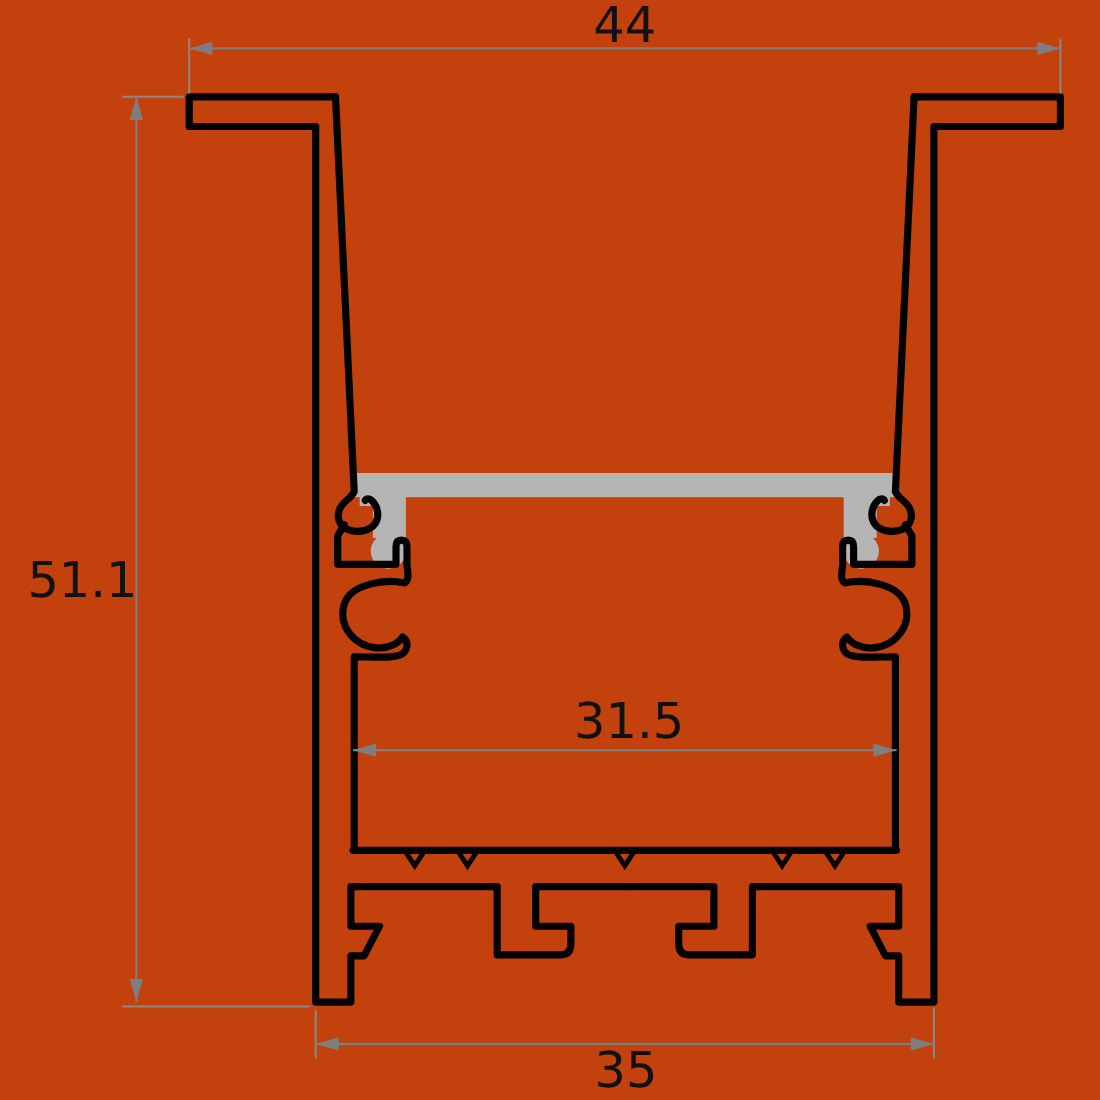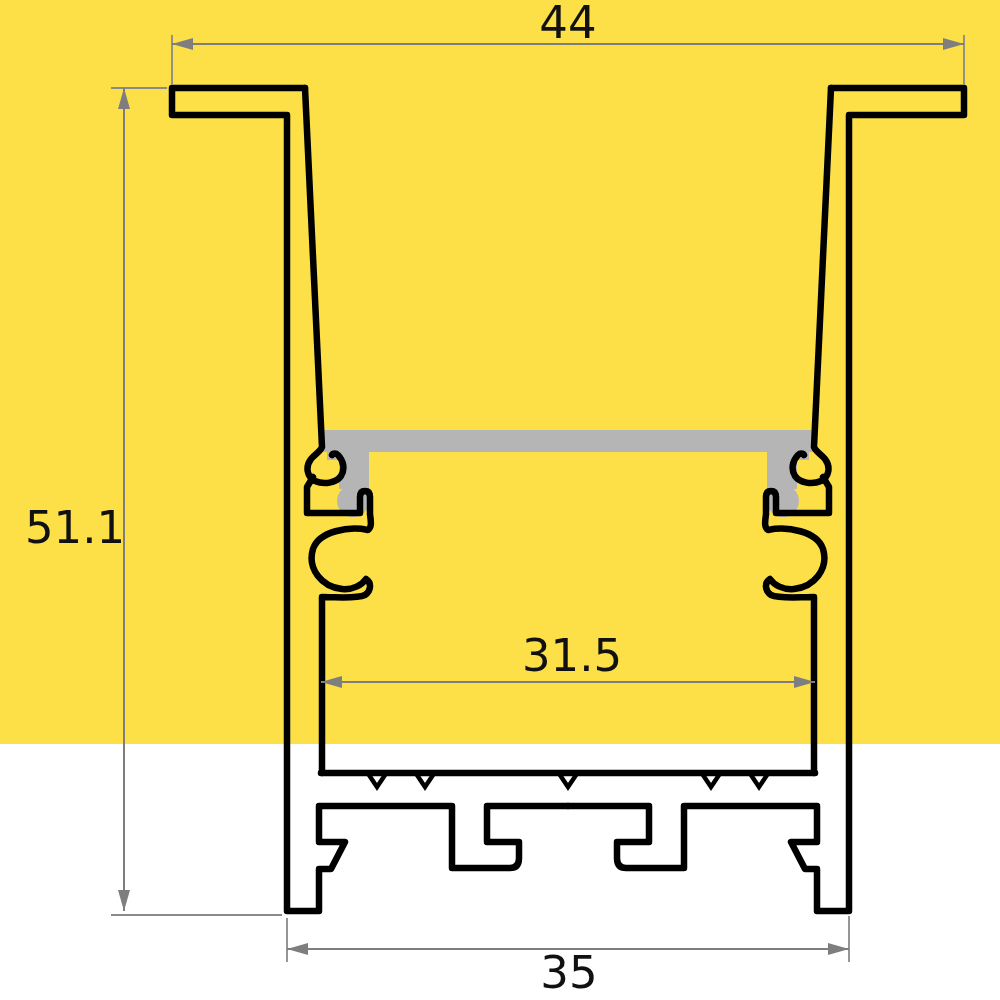--- a/index.html
+++ b/index.html
@@ -6,22 +6,22 @@
     margin: 0;
     padding: 0;
     background: #ffffff;
     width: 1000px;
     height: 1000px;
     overflow: hidden;
   }
   #stage {
     position: relative;
     width: 1000px;
-    height: 744px;
-    background: #fde047;
+    height: 1000px;
+    background: #c2410c;
   }
   svg { display: block; }
   .outline {
     stroke: #000000;
     stroke-width: 6.5;
     fill: none;
     stroke-linejoin: round;
     stroke-linecap: round;
   }
   .serr {

